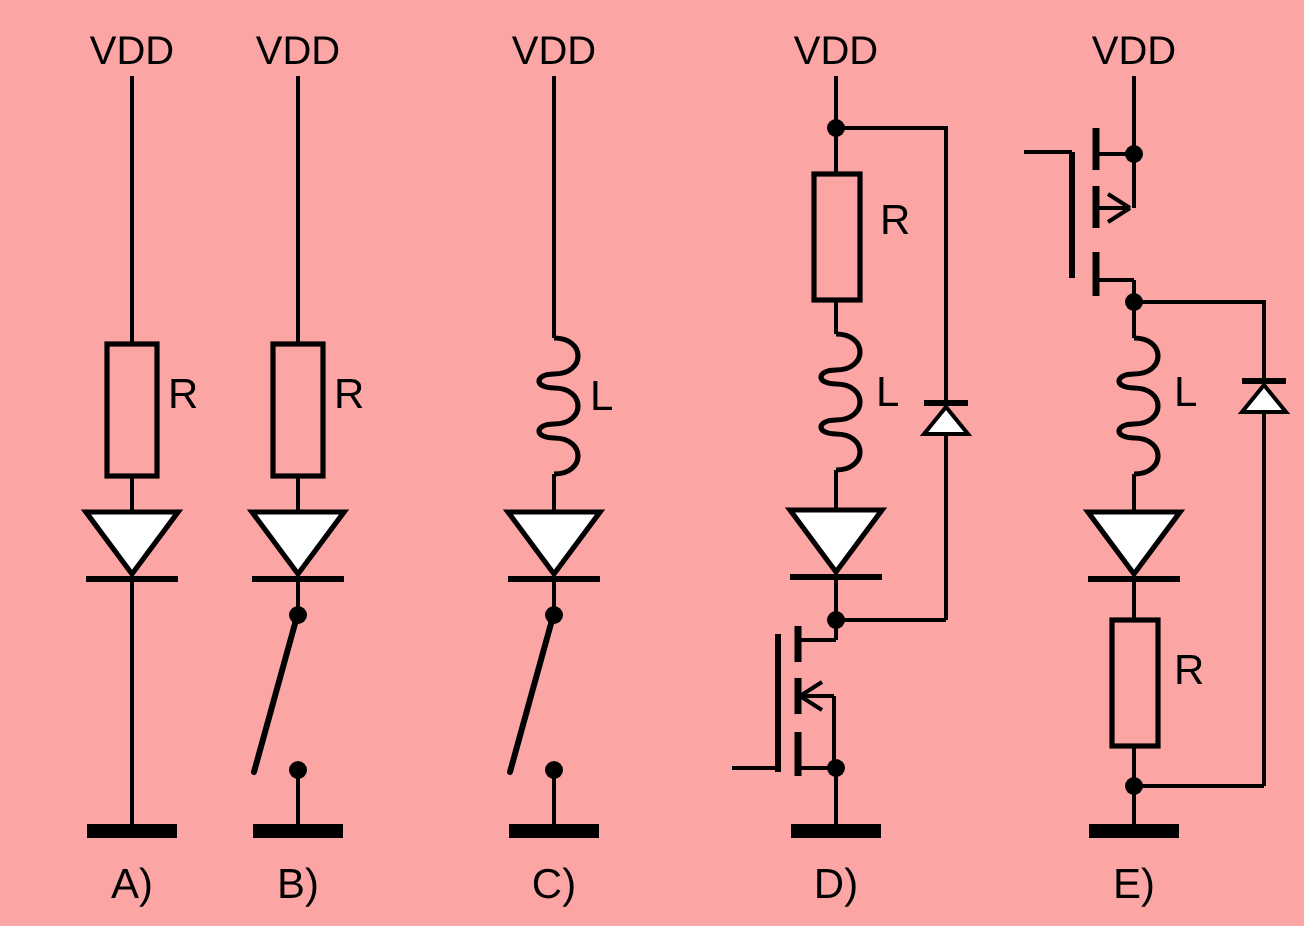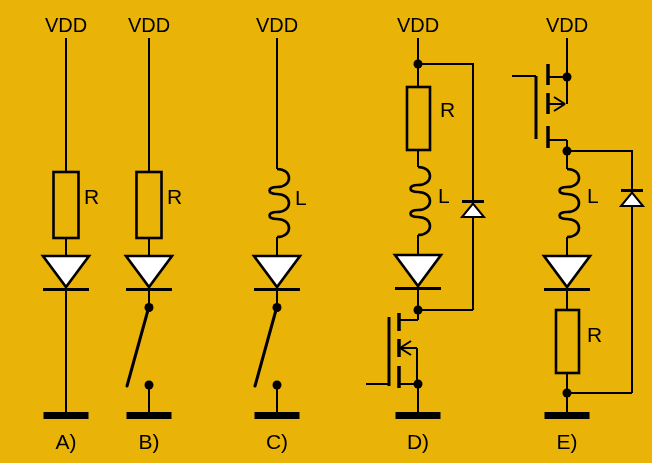--- a/index.html
+++ b/index.html
@@ -1,16 +1,16 @@
 <!DOCTYPE html>
 <html><head>
 <meta charset="utf-8">
 <style>
   html,body{margin:0;padding:0;background:#fff;}
-  .canvas{width:652px;height:463px;background:#eab308;position:relative;overflow:hidden;}
+  .canvas{width:652px;height:463px;background:#fca5a5;position:relative;overflow:hidden;}
   svg{display:block;}
   .lbl{font-family:"Liberation Sans","DejaVu Sans",sans-serif;font-size:20px;fill:#000;}
   .lbl2{font-family:"Liberation Sans","DejaVu Sans",sans-serif;font-size:21px;fill:#000;}
   .wire{stroke:#000;stroke-width:2;fill:none;}
   .comp{stroke:#000;stroke-width:2.6;fill:none;}
   .tri{stroke:#000;stroke-width:2.6;fill:#fff;stroke-linejoin:miter;}
   .smalltri{stroke:#000;stroke-width:2;fill:#fff;stroke-linejoin:miter;}
   .bar{stroke:#000;stroke-width:3;fill:none;}
   .gnd{stroke:#000;stroke-width:7;fill:none;}
   .chan{stroke:#000;stroke-width:3.5;fill:none;}

